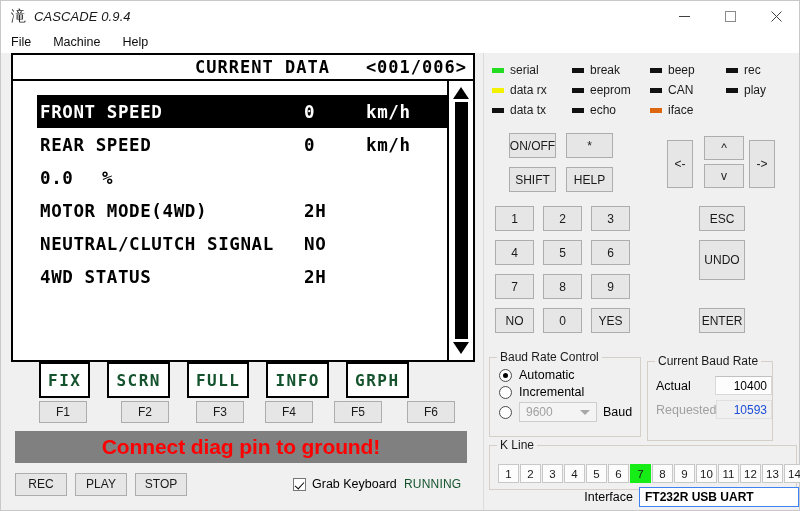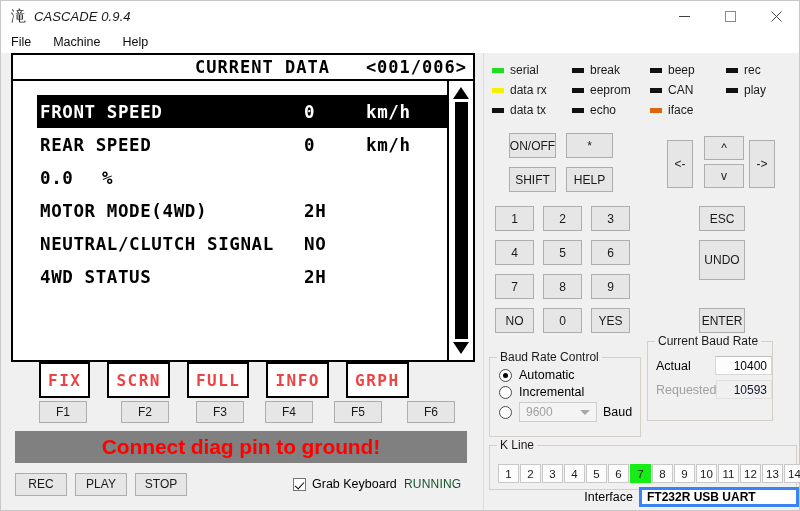--- a/index.html
+++ b/index.html
@@ -211,21 +211,21 @@
     background: #fff;
     height: 26px;
     box-sizing: border-box;
     display: flex;
     align-items: center;
     justify-content: center;
     font-size: 16px;
     letter-spacing: 1.5px;
     padding: 16px 7px;
     margin-right: 17px;
-    color: #ef4444;
+    color: #14532d;
   }
   .softkey:first-child { margin-left: 28px; }
 
   .fkeys {
     margin: 5px 8px 0 10px;
     height: 26px;
     display: flex;
     align-items: center;
     position: relative;
   }
@@ -397,21 +397,21 @@
   .field-box {
     width: 68px; height: 19px;
     border: 1px solid #d8d8d8;
     border-top-color: #c0c0c0;
     background: #fdfdfd;
     display: flex; align-items: center; justify-content: flex-end;
     padding-right: 4px;
     box-sizing: border-box;
     font-size: 12px;
   }
-  .field-box.dim { background: #f0f0f0; color: #0f172a; border-color: #e0e0e0; }
+  .field-box.dim { background: #f0f0f0; color: #1d4ed8; border-color: #e0e0e0; }
 
   
   .kline-cells { display: flex; position: absolute; left: 8px; top: 18px; }
   .kcell {
     width: 21px; height: 19px;
     border: 1px solid #c8c8c8;
     background: #fcfcfc;
     box-sizing: border-box;
     display: flex; align-items: center; justify-content: center;
     font-size: 11.5px;
@@ -421,21 +421,21 @@
   .kcell.active { background: #16ed16; border-color: #16ed16; }
 
   .iface-row {
     position: absolute;
     right: 0; bottom: 3px;
     display: flex; align-items: center;
   }
   .iface-lbl { font-size: 12.5px; margin-right: 6px; }
   .iface-box {
     width: 160px; height: 20px;
-    border: 3px solid #3b82f6;
+    border: 1px solid #3b82f6;
     background: #fff;
     box-sizing: border-box;
     display: flex; align-items: center;
     padding-left: 5px;
     font-size: 12px;
     font-weight: bold;
     overflow: hidden;
     white-space: nowrap;
     text-align: center;
   }
@@ -661,21 +661,21 @@
             <span class="radio"></span>
             <span class="combo">
               <span class="cv">9600</span>
               <span class="chev"></span>
             </span>
             <span class="radio-label">Baud</span>
           </div>
         </div>
       </div>
 
-      <div class="group" style="left:163px; top:288px; width:126px; height:80px">
+      <div class="group" style="left:163px; top:308px; width:126px; height:80px">
         <span class="legend">Current Baud Rate</span>
         <div style="padding:14px 0 0 8px">
           <div class="field-row">
             <span class="field-lbl">Actual</span>
             <span class="field-box">10400</span>
           </div>
           <div class="field-row">
             <span class="field-lbl dim">Requested</span>
             <span class="field-box dim">10593</span>
           </div>

